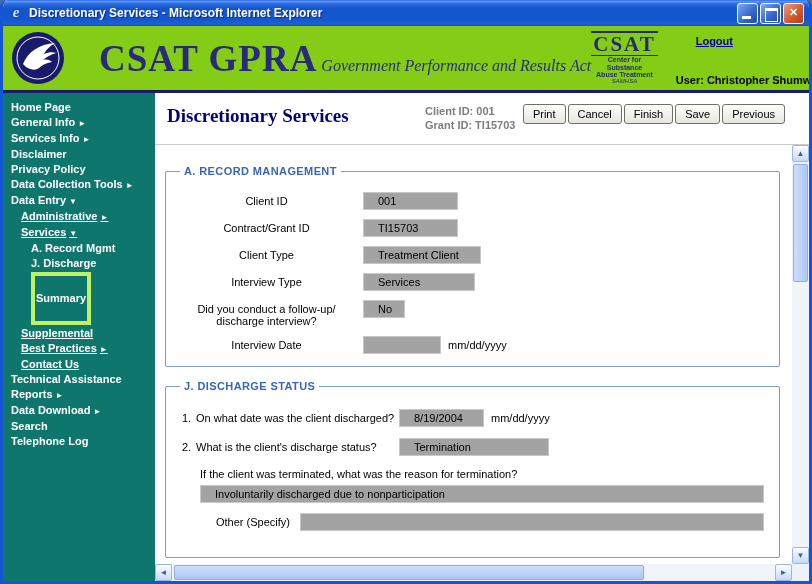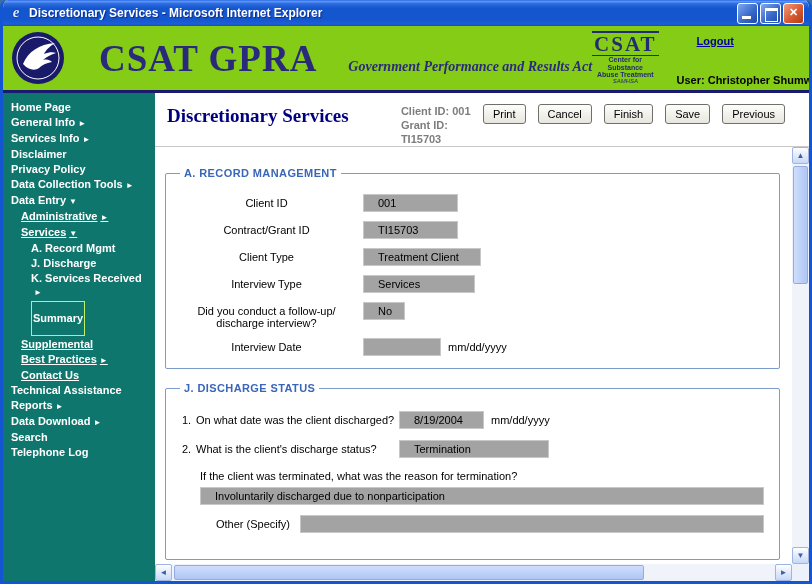--- a/index.html
+++ b/index.html
@@ -17,46 +17,46 @@
   .wbtn.close { background:linear-gradient(135deg,#F09B7E 0%,#D75A31 55%,#B23B12 100%); }
   .wbtn.min::after { content:""; position:absolute; left:4px; bottom:4px; width:9px; height:3px; background:#fff; }
   .wbtn.max::after { content:""; position:absolute; left:4px; top:4px; width:11px; height:10px; border:1px solid #fff; border-top:3px solid #fff; }
   .wbtn.close::after { content:"\2715"; position:absolute; left:0; top:2px; width:100%; text-align:center; color:#fff; font-weight:bold; font-size:11px; }
 
   
   .header { height:67px; flex:0 0 67px; background:#84cc16; border-bottom:3px solid #1A1A70; display:flex; align-items:center; padding-left:8px; position:relative; }
   .hhs-logo { flex:0 0 54px; }
   .brand { display:flex; align-items:baseline; margin-left:34px; flex:1; white-space:nowrap; }
   .brand-name { font-family:"Liberation Serif",serif; font-weight:bold; font-size:37px; color:#2A2A7C; letter-spacing:1px; }
-  .brand-tagline { font-family:"Liberation Serif",serif; font-style:italic; font-weight:bold; font-size:14px; color:#2A2A7C; margin-left:31px; }
+  .brand-tagline { font-family:"Liberation Serif",serif; font-style:italic; font-weight:normal; font-size:16px; color:#2A2A7C; margin-left:4px; }
   .csat-logo { text-align:center; color:#232B72; margin-right:18px; line-height:1.05; }
   .csat-word { font-family:"Liberation Serif",serif; font-weight:bold; font-size:21px; letter-spacing:2px; border-top:2px solid #232B72; border-bottom:1px solid #232B72; padding:0 2px; }
   .csat-sub { font-size:7px; font-weight:bold; }
   .csat-samhsa { font-size:6px; font-style:italic; }
   .account { width:170px; align-self:flex-start; padding-top:9px; }
   .logout-link { display:inline-block; margin-left:20px; color:#00009C; font-weight:bold; text-decoration:underline; cursor:pointer; }
   .user-text { margin-top:27px; font-weight:bold; white-space:nowrap; }
 
   
   .content-row { flex:1; display:flex; min-height:0; }
 
   
   .sidebar { flex:0 0 152px; background:#0f766e; color:#fff; font-weight:bold; padding-top:7px; overflow:hidden; }
   .nav-item { padding:1px 4px 1px 8px; line-height:13px; cursor:pointer; }
   .nav-item.lvl1 { padding-left:18px;text-decoration:underline; }
   .nav-item.lvl2 { padding-left:28px; }
   .arrow { font-size:8px; margin-left:3px; }
-  .nav-sel { display:inline-block; border:1px solid #bef264; padding:10px 1px; }
+  .nav-sel { display:inline-block; border:4px solid #bef264; padding:16px 1px; }
 
   
   .main { flex:1; display:flex; flex-direction:column; min-width:0; background:#fff; }
   .main-header { flex:0 0 52px; display:flex; align-items:flex-start; padding:9px 6px 0 12px; border-bottom:1px solid #C9C9C9; }
   .page-title { width:258px; font-family:"Liberation Serif",serif; font-weight:bold; font-size:19px; color:#00007F; padding-top:3px; }
   .ids { color:#7D7D7D; font-weight:bold; line-height:14px; padding-top:2px; }
-  .btn-row { margin-left:auto; display:flex; gap:12px; padding-right:18px; padding-top:2px; }
+  .btn-row { margin-left:auto; display:flex; gap:2px; padding-right:18px; padding-top:2px; }
   .btn { font-family:"Liberation Sans",sans-serif; font-size:11px; padding:3px 9px; background:linear-gradient(180deg,#FDFDFB,#E7E6DE); border:1px solid #70706B; border-radius:3px; cursor:pointer; }
 
   
   .scroll-row { flex:1; display:flex; min-height:0; }
   .form-area { flex:1; overflow:hidden; padding:20px 12px 0 10px; min-width:0; }
   fieldset { border:1px solid #7C9CC9; border-radius:2px; padding:6px 12px 12px 12px; margin-bottom:13px; }
   legend { color:#3A66B8; font-weight:bold; letter-spacing:.4px; padding:0 4px; margin-left:2px; }
   .field-input { background:#a3a3a3; border:1px solid #C8C8C8; height:18px; padding:2px 14px; white-space:nowrap; overflow:hidden; }
   .w95{width:95px} .w118{width:118px} .w112{width:112px} .w42{width:42px} .w78{width:78px} .w85{width:85px} .w150{width:150px}
   .rm-row { display:flex; align-items:flex-start; margin-top:9px; }
@@ -128,21 +128,20 @@
       <div class="nav-item"><span>General Info</span><span class="arrow">►</span></div>
       <div class="nav-item"><span>Services Info</span><span class="arrow">►</span></div>
       <div class="nav-item"><span>Disclaimer</span></div>
       <div class="nav-item"><span>Privacy Policy</span></div>
       <div class="nav-item"><span>Data Collection Tools</span><span class="arrow">►</span></div>
       <div class="nav-item"><span>Data Entry</span><span class="arrow">▼</span></div>
       <div class="nav-item lvl1"><span>Administrative</span><span class="arrow">►</span></div>
       <div class="nav-item lvl1"><span>Services</span><span class="arrow">▼</span></div>
       <div class="nav-item lvl2"><span>A. Record Mgmt</span></div>
       <div class="nav-item lvl2"><span>J. Discharge</span></div>
-      <div class="nav-item lvl2"><span>K. Services Received</span> <span class="arrow">►</span></div>
       <div class="nav-item lvl2"><span class="nav-sel">Summary</span></div>
       <div class="nav-item lvl1"><span>Supplemental</span></div>
       <div class="nav-item lvl1"><span>Best Practices</span><span class="arrow">►</span></div>
       <div class="nav-item lvl1"><span>Contact Us</span></div>
       <div class="nav-item"><span>Technical Assistance</span></div>
       <div class="nav-item"><span>Reports</span><span class="arrow">►</span></div>
       <div class="nav-item"><span>Data Download</span><span class="arrow">►</span></div>
       <div class="nav-item"><span>Search</span></div>
       <div class="nav-item"><span>Telephone Log</span></div>
     </div>

